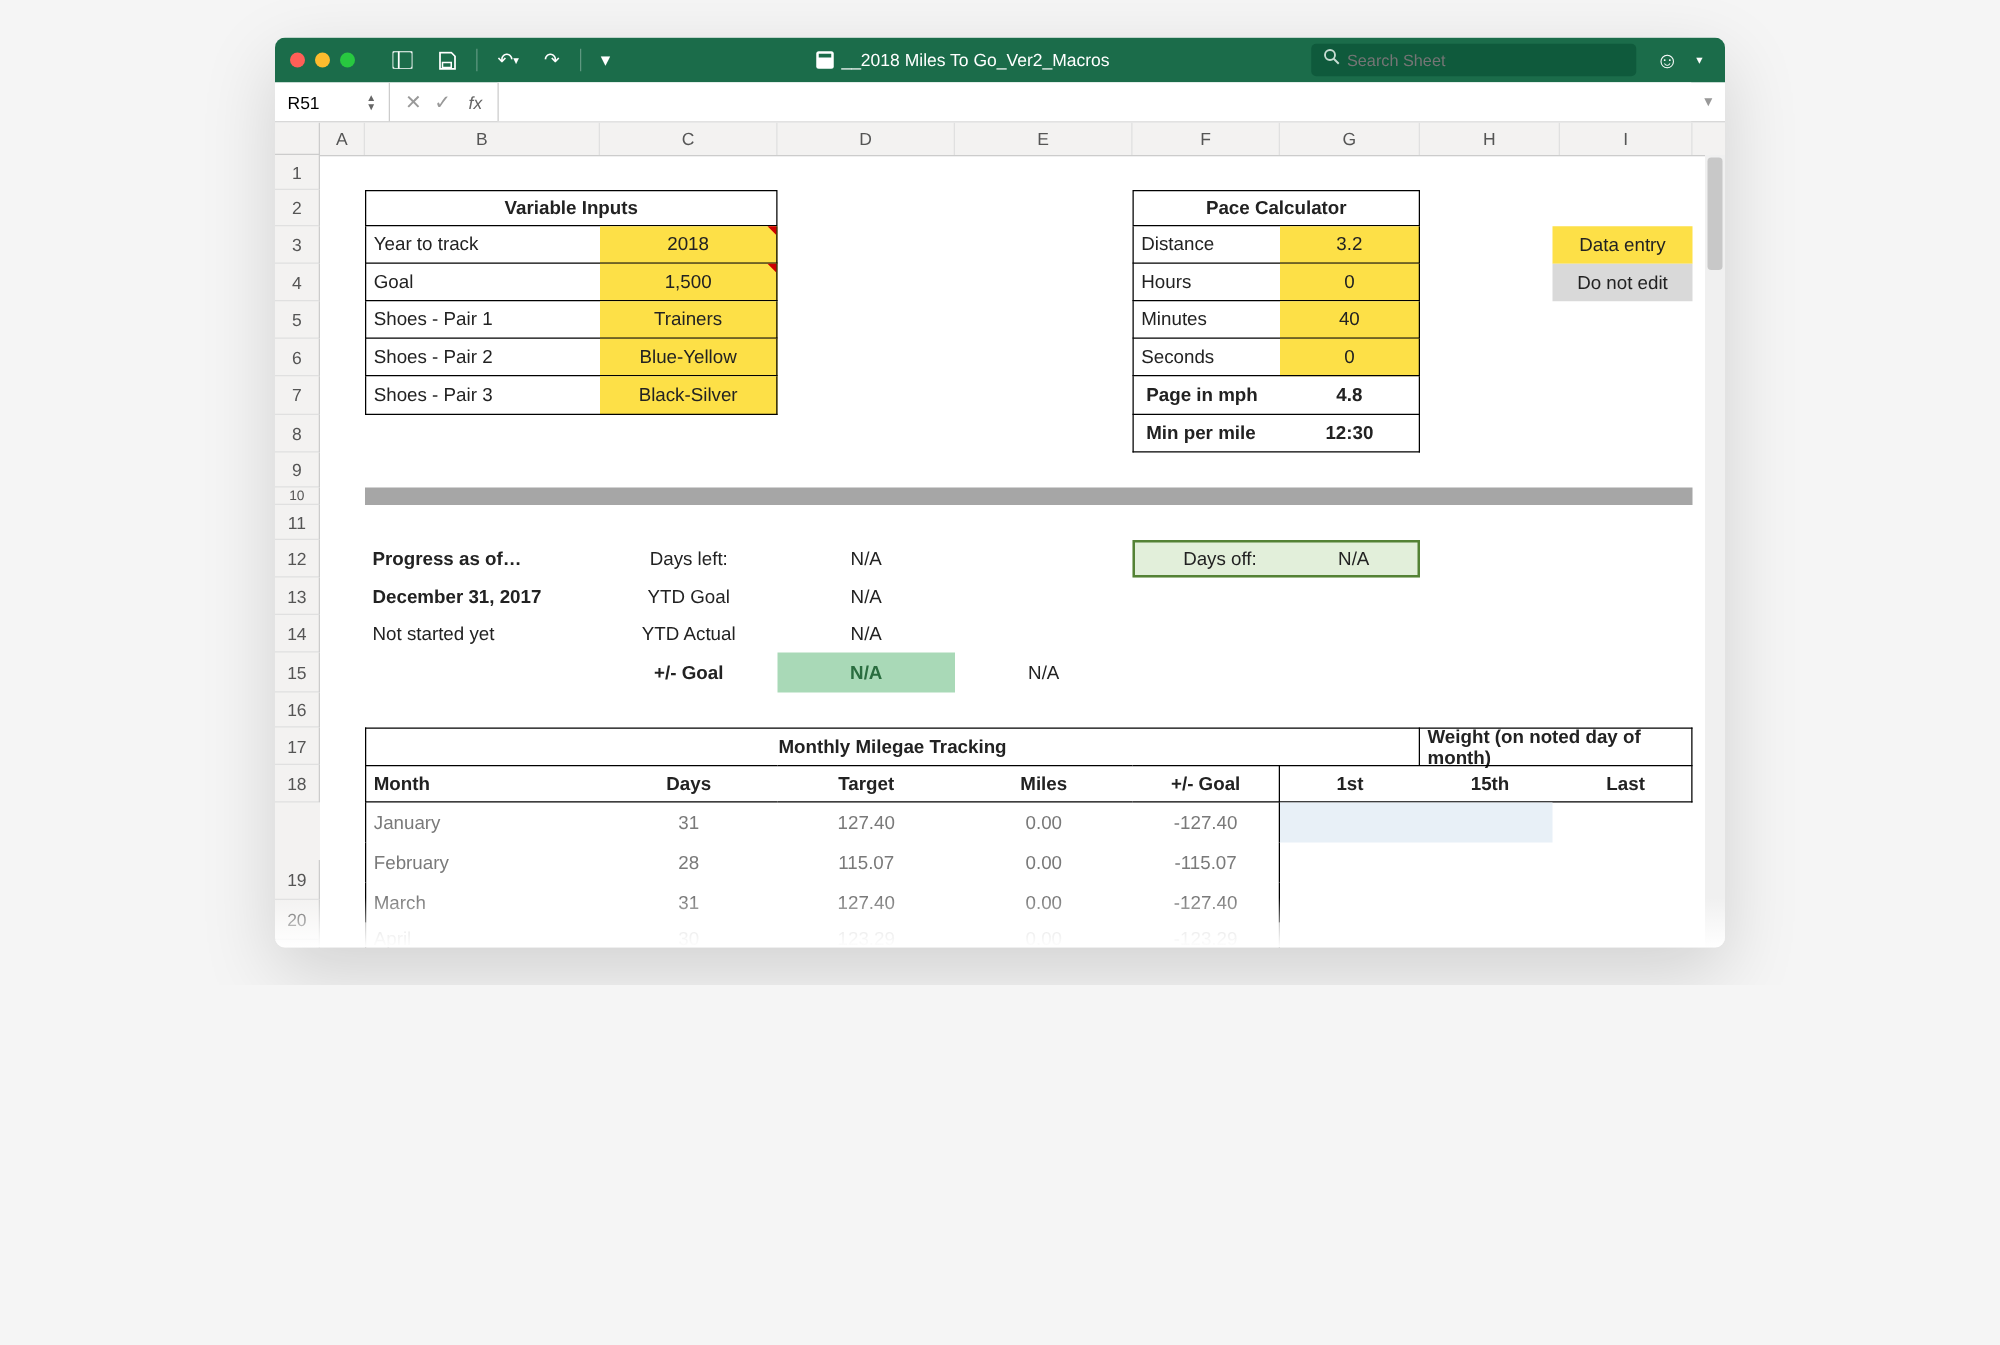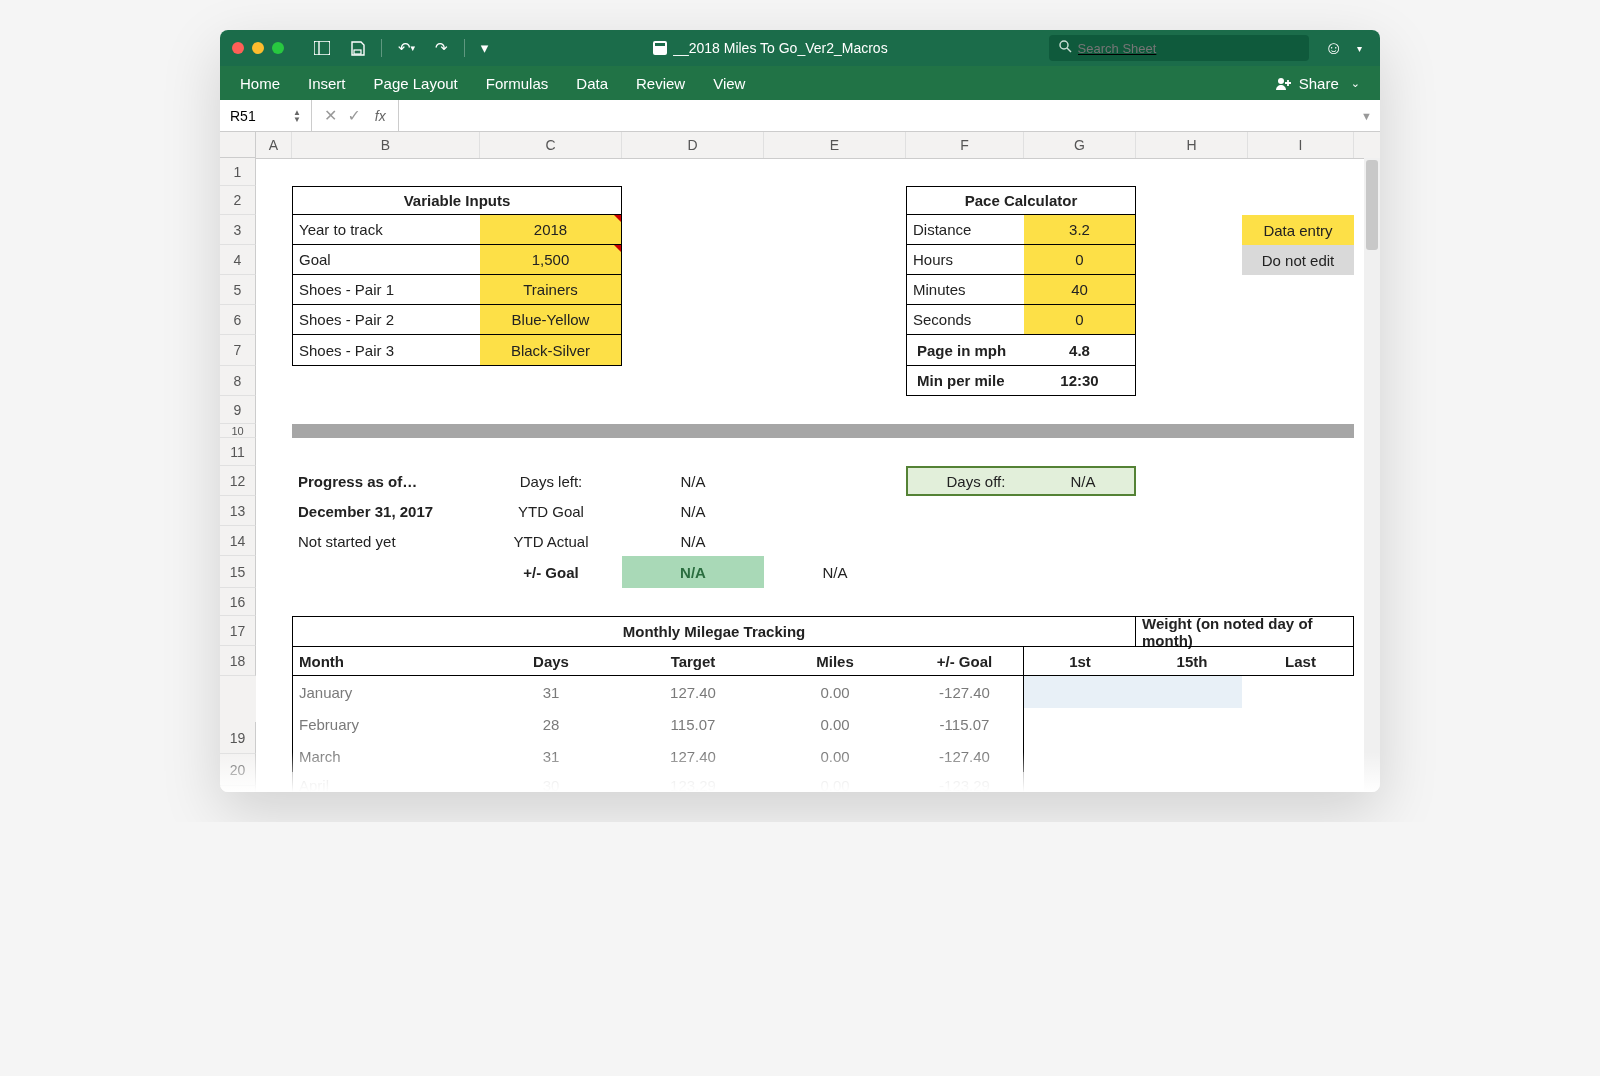--- a/index.html
+++ b/index.html
@@ -9,21 +9,21 @@
 .traffic { display: flex; gap: 8px; margin-right: 16px; }
 .dot { width: 12px; height: 12px; border-radius: 50%; }
 .dot.red { background: #ff5f57; }
 .dot.yellow { background: #febc2e; }
 .dot.green { background: #28c840; }
 .tb-icon { color: #fff; font-size: 15px; padding: 0 6px; cursor: pointer; display:inline-flex; align-items:center; }
 .tb-sep { width: 1px; height: 18px; background: rgba(255,255,255,0.3); margin: 0 2px; }
 .title { flex: 1; text-align: left; color: #fff; font-size: 14px; display:flex; align-items:center; justify-content:center; gap:6px; }
 .title-icon { width:14px; height:14px; background:#fff; display:inline-block; border-radius:2px; position:relative; }
 .title-icon::after { content:''; position:absolute; top:2px; left:2px; right:2px; height:3px; background:#1b6c4a; }
-.search-box { background: #0f5a3c; border-radius: 4px; padding: 4px 10px; display: flex; align-items: center; gap: 6px; width: 260px; text-decoration: underline; }
+.search-box { background: #0f5a3c; border-radius: 4px; padding: 4px 10px; display: flex; align-items: center; gap: 6px; width: 260px; }
 .search-box input { background: transparent; border: none; color: #c8ddd3; font-size: 13px; outline: none; flex: 1; }
 .smiley { color: #fff; font-size: 18px; margin-left: 8px; }
 .ribbon { background: #217346; height: 34px; display: flex; align-items: center; padding: 0 20px; gap: 28px; }
 .ribbon .tab { color: #fff; font-size: 15px; cursor: pointer; }
 .ribbon .share { margin-left: auto; display: flex; align-items: center; gap: 6px; color: #fff; font-size: 15px; }
 .formula-bar { background: #fff; height: 32px; display: flex; align-items: center; border-bottom: 1px solid #ccc; }
 .name-box { width: 92px; height: 100%; display: flex; align-items: center; padding: 0 10px; font-size: 14px; border-right: 1px solid #ccc; justify-content: space-between; }
 .stepper { display: flex; flex-direction: column; font-size: 8px; line-height: 7px; color: #666; }
 .fx-controls { display: flex; align-items: center; gap: 10px; padding: 0 12px; color: #999; }
 .fx-label { font-style: italic; font-size: 14px; color: #666; margin-left: 4px; }
@@ -130,38 +130,20 @@
             <circle cx="5" cy="5" r="4" fill="none" stroke="currentColor" stroke-width="1.5"></circle>
             <line x1="8" y1="8" x2="12" y2="12" stroke="currentColor" stroke-width="1.5"></line>
           </svg>
       </span>
       <input placeholder="Search Sheet" style="">
     </div>
     <span class="smiley">☺</span>
     <span class="tb-icon" style="font-size:10px;">▾</span>
   </div>
 
-  <div class="ribbon">
-    <span class="tab">Home</span>
-    <span class="tab">Insert</span>
-    <span class="tab">Page Layout</span>
-    <span class="tab">Formulas</span>
-    <span class="tab">Data</span>
-    <span class="tab">Review</span>
-    <span class="tab">View</span>
-    <div class="share">
-      <svg width="18" height="15" viewBox="0 0 18 15">
-          <circle cx="6" cy="5" r="3" fill="#fff"></circle>
-          <path d="M1 14c0-3 2.5-5 5-5s5 2 5 5" fill="#fff"></path>
-          <path d="M13 4v6M10 7h6" stroke="#fff" stroke-width="1.8"></path>
-        </svg>
-      <span>Share</span>
-      <span style="font-size:11px; margin-left:6px;">⌄</span>
-    </div>
-  </div>
 
   <div class="formula-bar">
     <div class="name-box">
       <span>R51</span>
       <div class="stepper">
           <span>▲</span>
           <span>▼</span>
         </div>
     </div>
     <div class="fx-controls">

